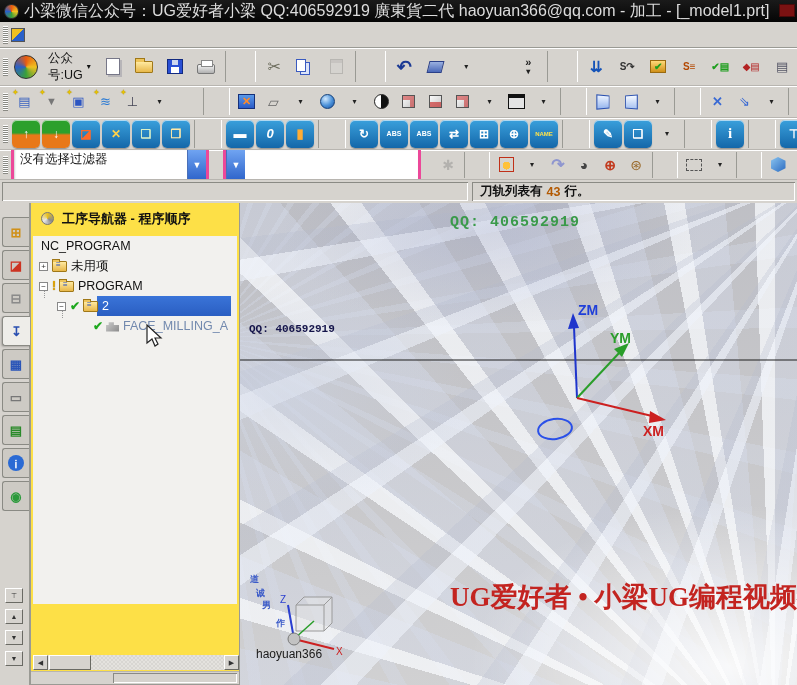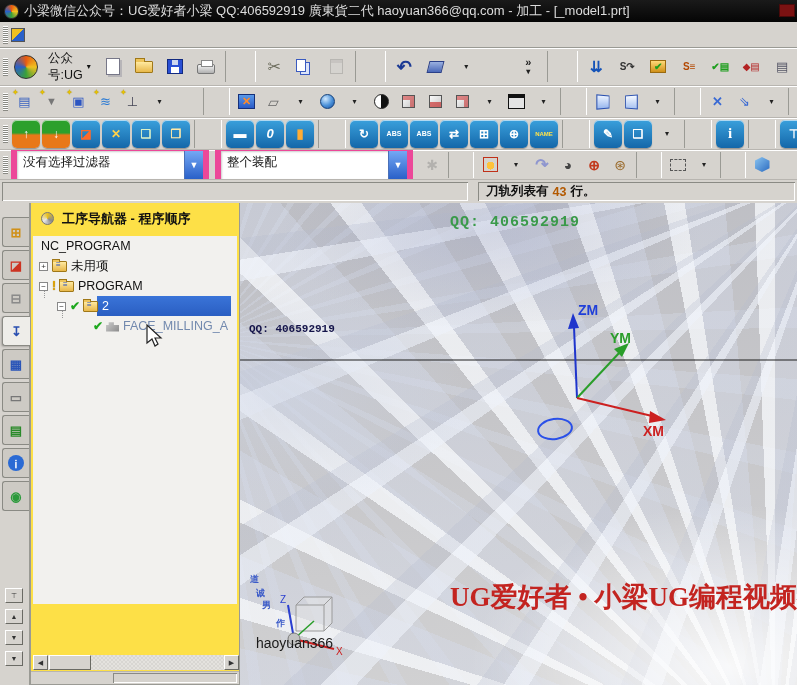--- a/index.html
+++ b/index.html
@@ -2,21 +2,21 @@
 <html><head>
 <meta charset="utf-8">
 <style>
   *{margin:0;padding:0;box-sizing:border-box;}
   html,body{width:797px;height:685px;overflow:hidden;}
   body{font-family:"Liberation Sans",sans-serif;font-size:12px;background:#d6d3ce;}
   #app{position:relative;width:797px;height:685px;background:#d6d3ce;overflow:hidden;}
 
   
   .titlebar{position:absolute;left:0;top:0;width:797px;height:22px;background:linear-gradient(#1a1a1a,#050505);display:flex;align-items:center;gap:5px;padding:0 4px;}
-  .titlebar .ttxt{color:#dcdcdc;font-size:13px;white-space:nowrap;overflow:hidden;}
+  .titlebar .ttxt{color:#dcdcdc;font-size:16px;white-space:nowrap;overflow:hidden;}
   .nxlogo{width:15px;height:15px;border-radius:50%;background:conic-gradient(#e85a10,#f0c020,#3aa03a,#2a60c8,#e85a10);border:1px solid #333;flex:0 0 auto;}
   .tb-close{position:absolute;right:2px;top:4px;width:16px;height:13px;background:#7a1212;border:1px solid #4a0a0a;}
 
   
   .menubar{position:absolute;left:0;top:22px;width:797px;height:26px;background:#d6d3ce;border-bottom:1px solid #9a9a94;display:flex;align-items:center;white-space:nowrap;overflow:hidden;}
   .grip{width:5px;height:18px;margin:0 3px;background:repeating-linear-gradient(#fff 0 1px,#8a8a84 1px 2px);flex:0 0 auto;}
   .mini-ic{width:14px;height:14px;margin-right:4px;background:linear-gradient(135deg,#f0c020 50%,#2a60c8 50%);border:1px solid #555;flex:0 0 auto;}
   .menu-item{padding:4px 7px;color:#111;font-size:12.5px;cursor:default;flex:0 0 auto;}
 
   
@@ -66,29 +66,29 @@
   .ic-bluecube .gi{width:15px;height:15px;background:linear-gradient(135deg,#8ac4f0,#2a6ac0);clip-path:polygon(50% 0,100% 25%,100% 75%,50% 100%,0 75%,0 25%);}
 
   .mc{width:24px;height:24px;border-radius:5px;background:linear-gradient(#3aa0dc,#1467a9);box-shadow:inset 0 1px 0 rgba(255,255,255,.6),0 1px 1px rgba(0,0,0,.3);margin:0 1px;}
   .mc .gi{color:#fff;font-weight:bold;font-size:12px;}
   .mgo{background:linear-gradient(#2ca02c 46%,#e87818 54%);}
   .wide .gi{font-size:13px;}
 
   
   .selbar{top:150px;height:30px;}
   .selbar .tbtn{width:26px;height:26px;}
-  .combo{display:flex;height:40px;border:6px solid #ec4899;background:#fff;box-shadow:inset 1px 1px 2px rgba(0,0,0,.2);margin-right:6px;flex:0 0 auto;}
+  .combo{display:flex;height:40px;border:3px solid #ec4899;background:#fff;box-shadow:inset 1px 1px 2px rgba(0,0,0,.2);margin-right:14px;flex:0 0 auto;}
   .combo .val{padding:3px 6px;font-size:12.5px;color:#111;white-space:nowrap;overflow:hidden;}
   .combo .arr{width:19px;background:linear-gradient(#74a8f4,#2a60c8);color:#fff;display:flex;align-items:center;justify-content:center;font-size:9px;border-left:1px solid #4a70b8;}
   .combo1{width:198px;}
   .combo2{width:198px;}
   .combo .val{flex:1;}
 
   
-  .statusbar{position:absolute;left:0;top:180px;width:797px;height:23px;background:#d6d3ce;display:flex;align-items:stretch;padding:2px;gap:10px;}
+  .statusbar{position:absolute;left:0;top:180px;width:797px;height:23px;background:#d6d3ce;display:flex;align-items:stretch;padding:2px;gap:4px;}
   .scell{box-shadow:inset 1px 1px 0 #8a8a84,inset -1px -1px 0 #fff;display:flex;align-items:center;padding:0 8px;font-size:12.5px;color:#111;}
   .scell.left{width:466px;}
   .scell.right{flex:1;font-weight:bold;gap:4px;}
   .scount{color:#b35900;font-weight:bold;}
 
   
   .main{position:absolute;left:0;top:203px;width:797px;height:482px;}
   
   .resbar{position:absolute;left:0;top:0;width:30px;height:482px;background:#d6d3ce;border-right:1px solid #9a9a94;}
   .rtab{position:absolute;left:2px;width:27px;height:30px;background:#cdcac4;border:1px solid #8a8a84;border-right:none;border-radius:3px 0 0 3px;display:flex;align-items:center;justify-content:center;}
@@ -135,21 +135,21 @@
       radial-gradient(260px 160px at 8% 40%,rgba(205,212,228,.5),rgba(205,212,228,0) 70%),
       repeating-conic-gradient(from 195deg at 108% -8%,rgba(255,255,255,0) 0 4deg,rgba(238,242,250,.6) 4deg 6deg,rgba(182,188,206,.28) 6deg 8deg,rgba(255,255,255,0) 8deg 12deg),
       repeating-conic-gradient(from 130deg at 96% 118%,rgba(255,255,255,0) 0 3deg,rgba(248,250,253,.75) 3deg 5deg,rgba(214,220,236,.4) 5deg 9deg),
       repeating-conic-gradient(from 10deg at -6% 28%,rgba(214,220,234,.35) 0 2deg,rgba(255,255,255,0) 2deg 7deg),
       linear-gradient(175deg,#bdbec4 0%,#c6c6c9 45%,#d2d2d3 100%);}
   .wm{position:absolute;white-space:nowrap;}
   .wm-email{left:4px;top:10px;font-size:15px;font-weight:bold;color:#181d52;font-family:"Liberation Mono",monospace;}
   .wm-qq-green{left:210px;top:11px;font-size:15px;font-weight:bold;color:#3a9a4a;letter-spacing:1px;font-family:"Liberation Mono",monospace;}
   .wm-qq-small{left:9px;top:120px;font-size:11px;font-weight:bold;color:#14144a;font-family:"Liberation Mono",monospace;}
   .wm-banner{left:210px;top:376px;font-size:27px;font-weight:bold;color:#c32420;font-family:"Liberation Serif",serif;}
-  .wm-triad-label{left:16px;top:432px;font-size:14px;color:#1a1a1a;}
+  .wm-triad-label{left:16px;top:444px;font-size:12px;color:#1a1a1a;}
   .vmark{position:absolute;font-size:9px;color:#3a5ac8;font-weight:bold;}
   .axes{position:absolute;left:0;top:0;width:557px;height:482px;}
   .triad{position:absolute;left:18px;top:388px;width:92px;height:72px;}
   .cursor{position:absolute;left:146px;top:324px;width:17px;height:24px;z-index:30;}
 </style>
 </head>
 <body>
 
 <div id="app">
 
@@ -403,21 +403,20 @@
       </span>
     </div>
 
   <div class="toolbar selbar">
     <span class="grip"></span>
     <span class="combo combo1">
       <span class="val">没有选择过滤器</span>
       <span class="arr">▼</span>
     </span>
     <span class="combo combo2">
-      <span class="val">整个装配</span>
       <span class="arr">▼</span>
     </span>
 
   <span class="tbtn dis">
         <span class="gi" style="color:#8a8a82;font-size:14px">✱</span>
       </span>
       <span class="tbtn sep"></span>
       <span class="tbtn ic-snap">
         <span class="gi"></span>
       </span>

